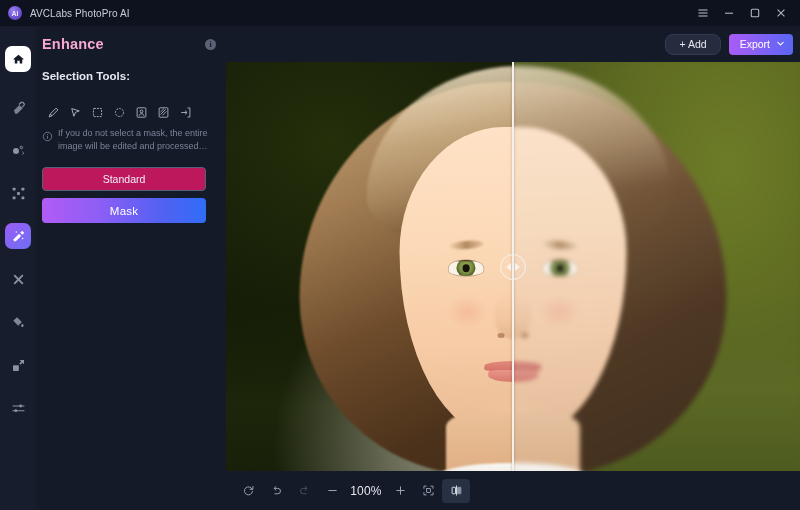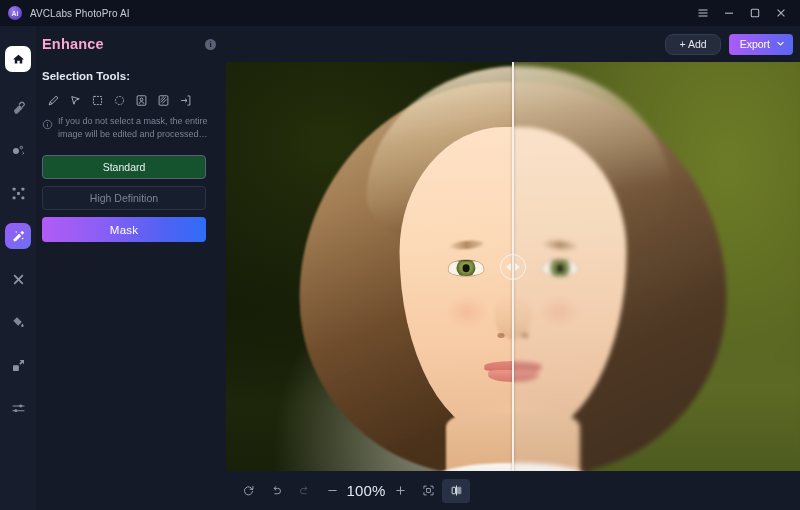--- a/index.html
+++ b/index.html
@@ -89,21 +89,21 @@
   .info-dot {
     width: 11px; height: 11px; border-radius: 50%;
     background: #5b6274; color: #141a28;
     font-size: 8px; font-weight: bold;
     display: flex; align-items: center; justify-content: center;
     font-family: "Liberation Serif", serif;
   }
   .panel-body { padding: 8px 0 0 6px; }
   .section-label {
     font-size: 11.5px; color: #e4e8f0; font-weight: bold;
-    margin-bottom: 9px;
+    margin-bottom: 21px;
   }
   .tools-row {
     display: flex; align-items: center; gap: 0px; margin-bottom: 5px;
   }
   .tool-btn {
     width: 22px; height: 19px;
     display: flex; align-items: center; justify-content: center;
     color: #b6bcca;
   }
   .tool-btn svg { display: block; }
@@ -125,21 +125,21 @@
     font-size: 10.5px;
     margin-bottom: 7px;
     border: 1px solid #2b3346;
     color: #7e8598;
     background: #171e2e;
   }
   .model-btn.selected {
     border: 1px solid #4e5husband;
     border-color: #55607a;
     color: #eef1f6;
-    background: #14532d;
+    background: #be185d;
   }
   .checkrow {
     display: flex; align-items: center; gap: 6px;
     margin: 10px 0 14px 1px;
   }
   .checkbox {
     width: 11px; height: 11px; border-radius: 2px;
     border: 1px solid #9aa2b3;
     display: flex; align-items: center; justify-content: center;
     color: #dfe3ec;
@@ -386,21 +386,21 @@
   }
   .bb-left { display: flex; align-items: center; gap: 0px; padding-left: 8px; }
   .bb-btn {
     width: 28px; height: 24px; border-radius: 4px;
     display: flex; align-items: center; justify-content: center;
     color: #9aa2b4;
   }
   .bb-btn.disabled { color: #4a5164; }
   .bb-btn.active { background: #283043; color: #dfe4ee; }
   .zoom-val {
-    font-size: 15px; color: #e3e7f0; width: 40px; text-align: center;
+    font-size: 12px; color: #e3e7f0; width: 40px; text-align: center;
     letter-spacing: .2px;
   }
   .bb-spacer { flex: 1; }
   .bb-right { display: flex; align-items: center; gap: 8px; }
   .pill {
     height: 24px; padding: 0 11px; border-radius: 4px;
     border: 1px solid #333c52; background: #1b2231;
     color: #e3e7f0; font-size: 10.5px;
     display: flex; align-items: center; justify-content: center;
   }
@@ -580,23 +580,20 @@
               <line x1="6" y1="5.3" x2="6" y2="8.5"></line>
               <circle cx="6" cy="3.6" r=".55" fill="currentColor" stroke="none"></circle>
             </svg>
           </span>
           <span class="hint-text">If you do not select a mask, the entire image will be edited and processed…</span>
         </div>
 
 
         <div class="model-btn selected">
           <span>Standard</span>
-        </div>
-        <div class="model-btn">
-          <span>High Definition</span>
         </div>
 
 
         <div class="apply-btn">
           <span>Mask</span>
         </div>
       </div>
     </div>
 
     <div class="stage">

